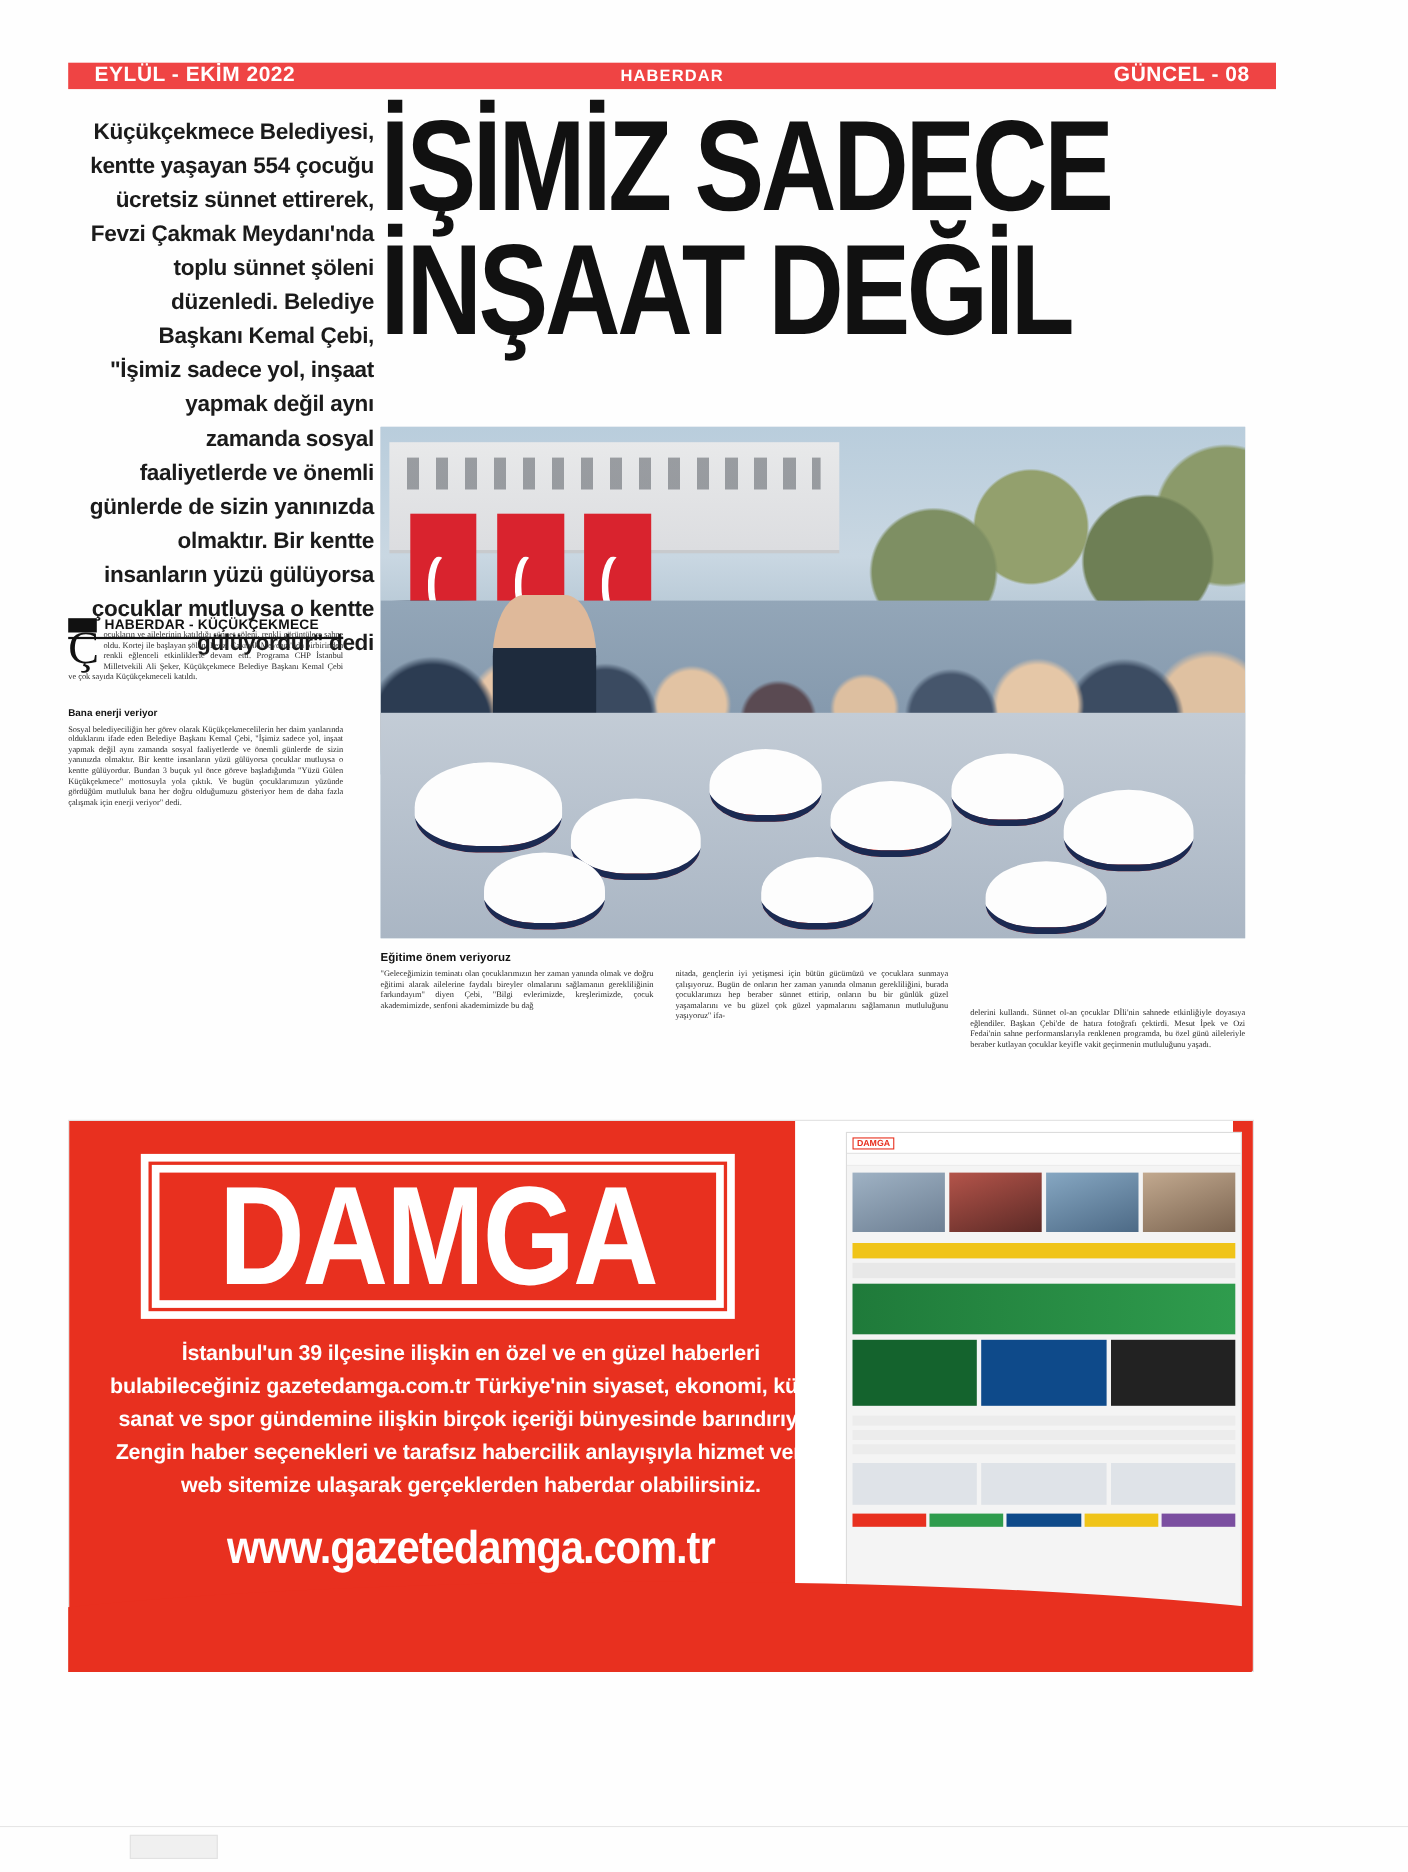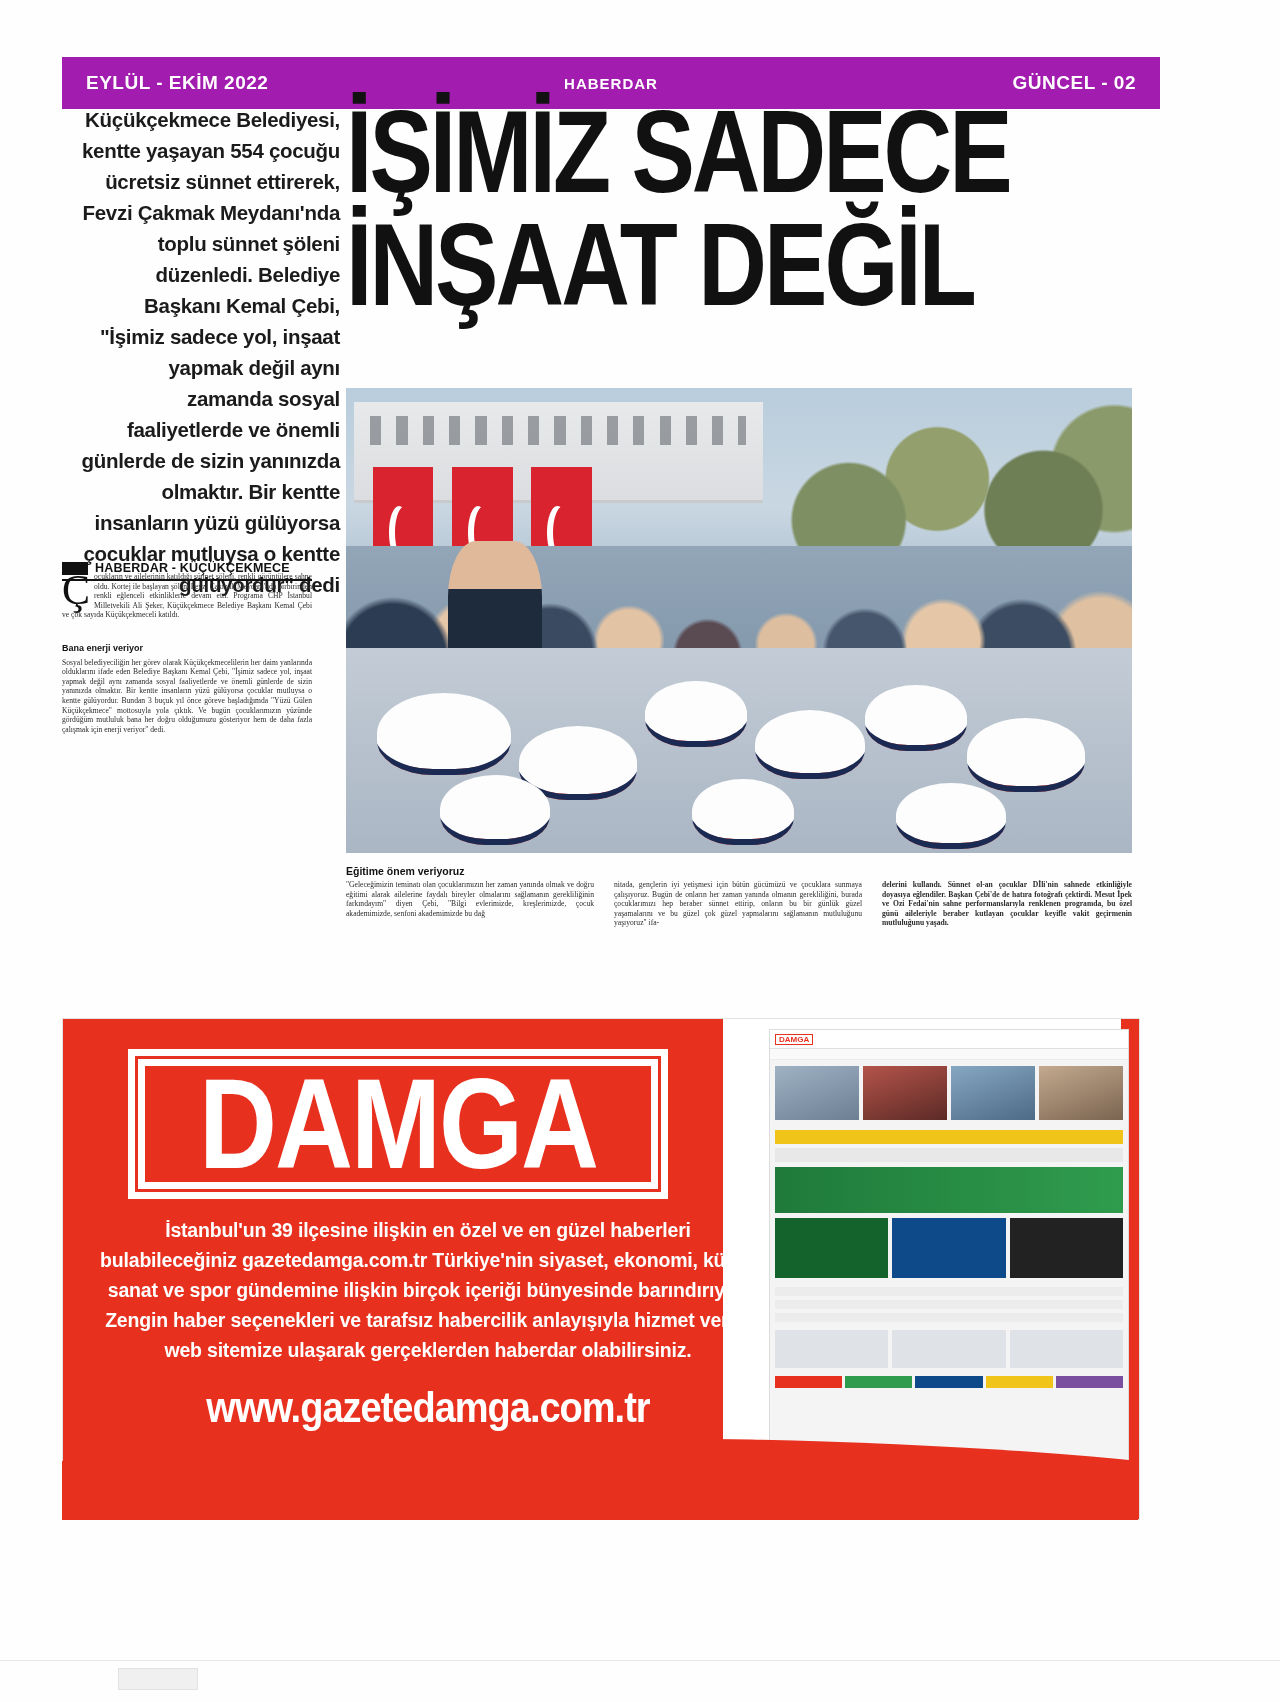--- a/index.html
+++ b/index.html
@@ -19,22 +19,22 @@
     left: 0; top: 0;
     width: 1280px;
     height: 1702px;
     background: #fefefe;
   }
 
   
   .masthead {
     position: absolute;
     left: 62px; top: 57px;
-    width: 1098px; height: 52px;
-    background: #a21caf;
+    width: 1098px; height: 24px;
+    background: #ef4444;
     display: flex;
     align-items: center;
     justify-content: space-between;
     padding: 0 24px;
     box-sizing: border-box;
   }
   .masthead span {
     color: #ffffff;
     font-weight: bold;
     font-size: 19px;
@@ -183,21 +183,21 @@
   .bodycol p { margin: 0 0 6px 0; }
   .bodycol h4 {
     margin: 24px 0 4px 0;
     font-family: "Liberation Sans", sans-serif;
     font-size: 9px;
     color: #111;
   }
   .col-a { left: 62px; top: 572px; width: 250px; }
   .col-b { left: 346px; top: 880px; width: 248px; }
   .col-c { left: 614px; top: 880px; width: 248px; }
-  .col-d { left: 882px; top: 880px; width: 250px; font-weight: bold; }
+  .col-d { left: 882px; top: 916px; width: 250px; }
   .capthead {
     position: absolute;
     left: 346px; top: 865px;
     font-family: "Liberation Sans", sans-serif;
     font-weight: bold;
     font-size: 10.5px;
     color: #111;
   }
   .dropcap {
     float: left;
@@ -342,21 +342,21 @@
   }
 </style>
 </head>
 <body>
 
 <div class="page">
 
   <div class="masthead">
     <span>EYLÜL - EKİM 2022</span>
     <span class="center">HABERDAR</span>
-    <span>GÜNCEL - 02</span>
+    <span>GÜNCEL - 08</span>
   </div>
 
   <div class="intro">Küçükçekmece Belediyesi, kentte yaşayan 554 çocuğu ücretsiz sünnet ettirerek, Fevzi Çakmak Meydanı'nda toplu sünnet şöleni düzenledi. Belediye Başkanı Kemal Çebi, "İşimiz sadece yol, inşaat yapmak değil aynı zamanda sosyal faaliyetlerde ve önemli günlerde de sizin yanınızda olmaktır. Bir kentte insanların yüzü gülüyorsa çocuklar mutluysa o kentte gülüyordur" dedi</div>
 
   <div class="headline">
     <div>İŞİMİZ SADECE</div>
     <div>İNŞAAT DEĞİL</div>
   </div>
 
   <div class="photo">

